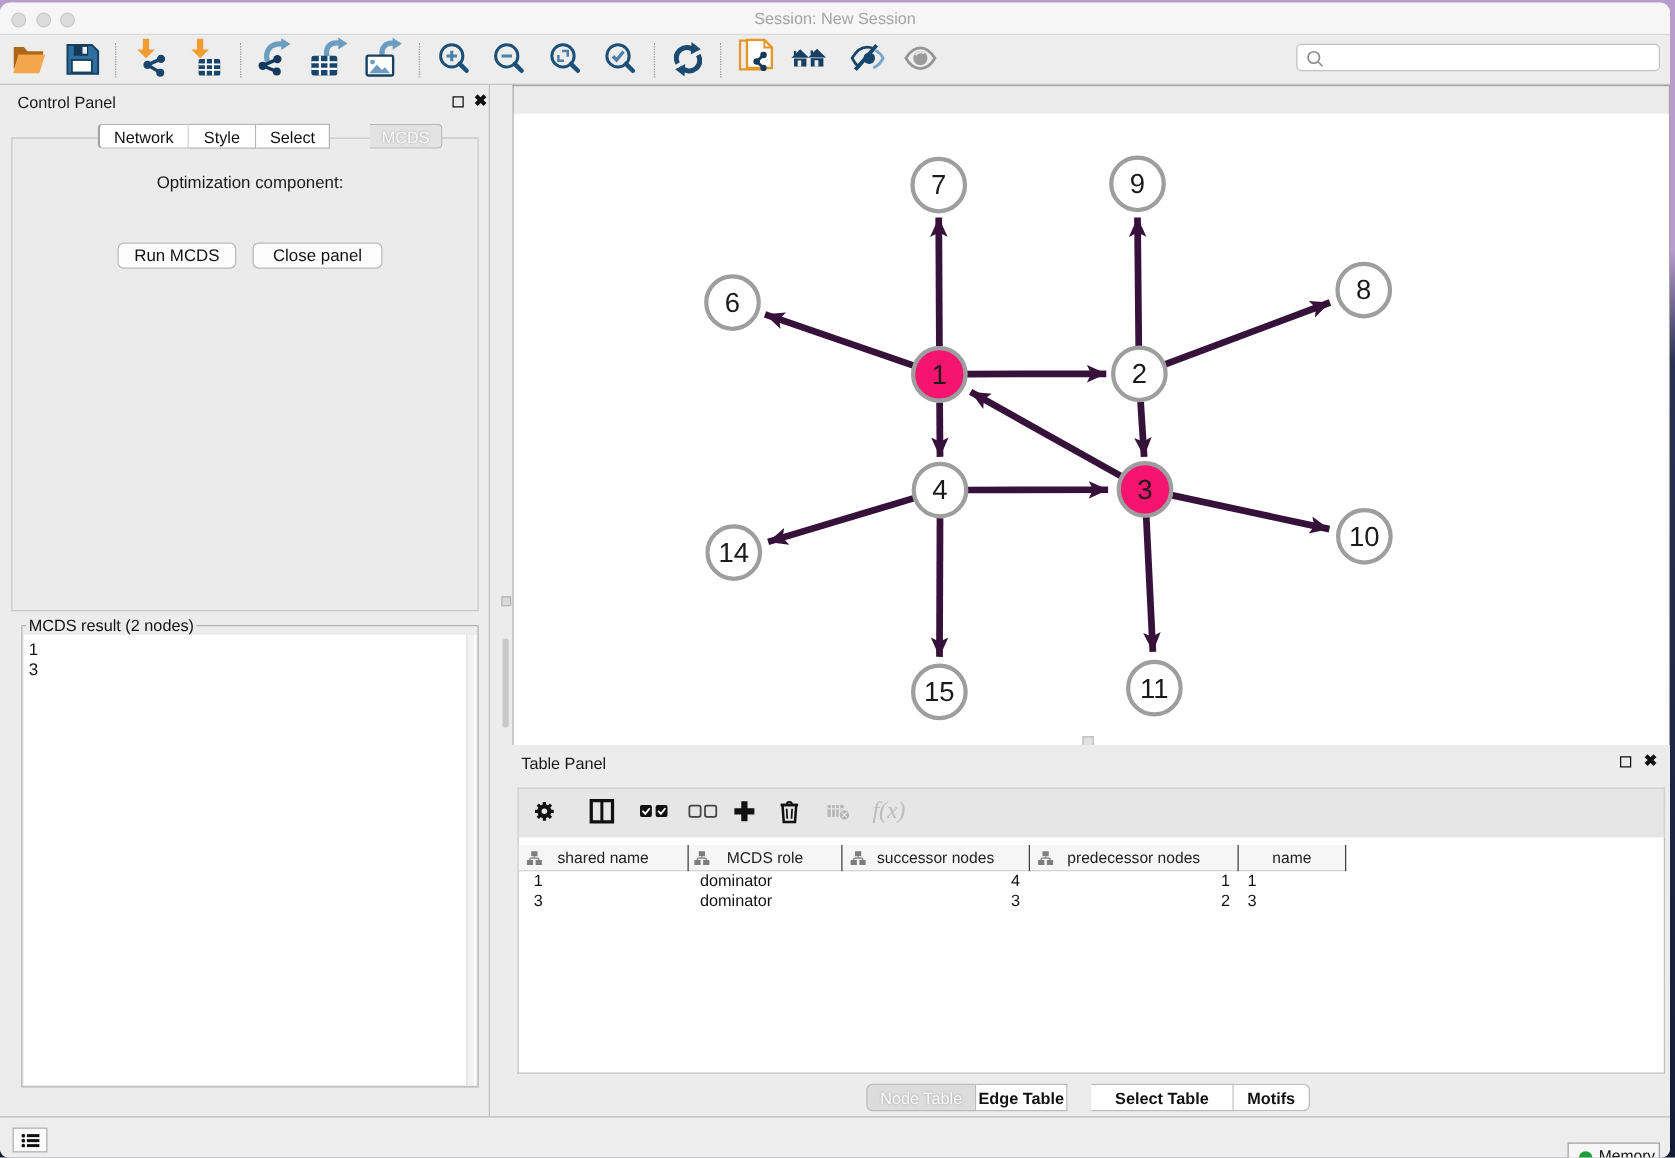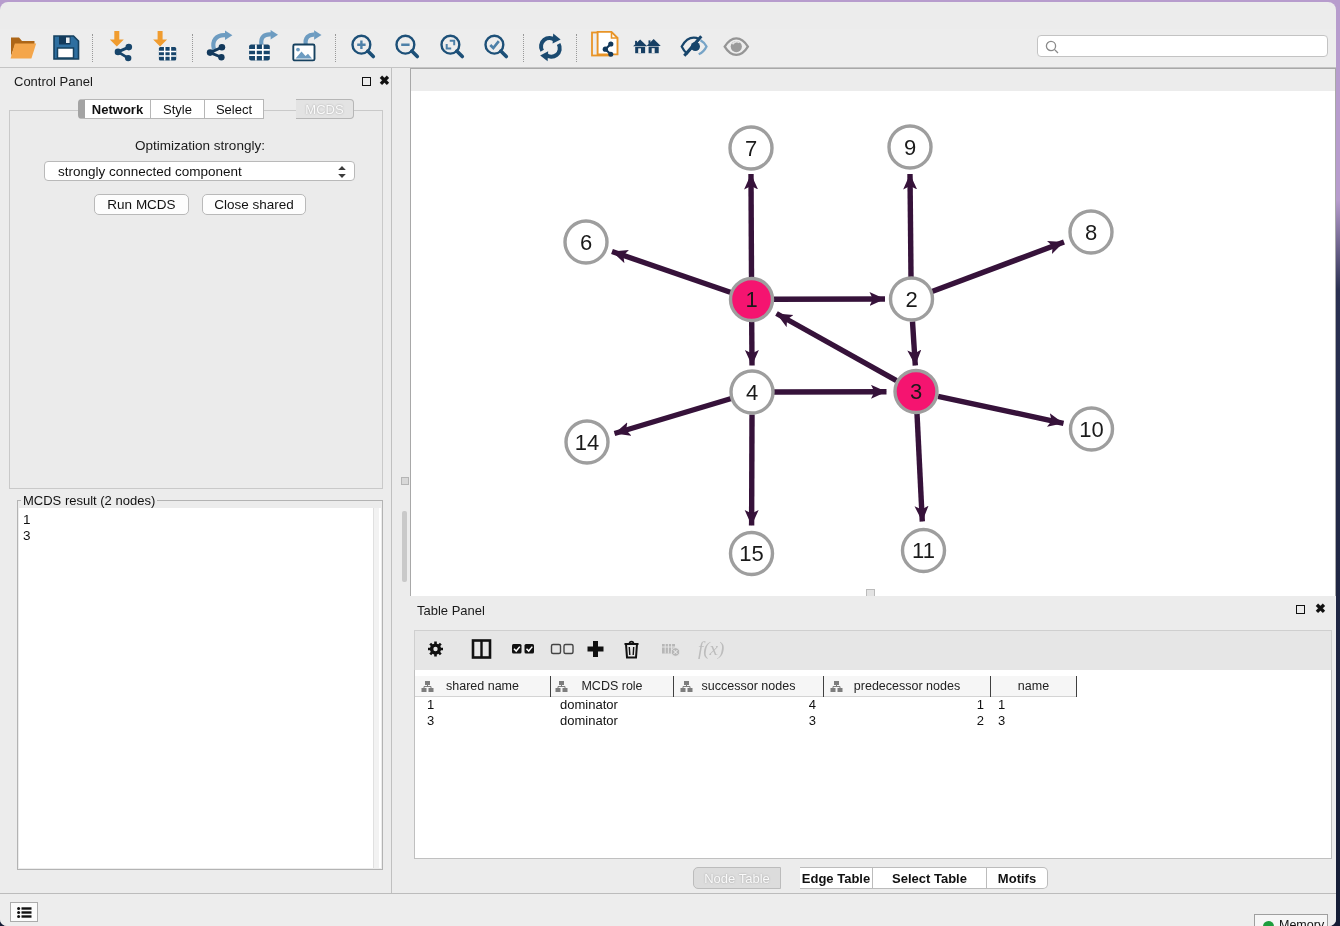--- a/index.html
+++ b/index.html
@@ -42,20 +42,26 @@
     font-size:12.5px; color:#222; text-align:center; line-height:19px; }
   .btab { position:absolute; top:0; height:22px; line-height:21px; text-align:center;
     background:#fff; border:1px solid #bcbcbc; border-left:none; font-size:13px; font-weight:600; color:#111; }
   
   #statusbar { position:absolute; left:0; top:891px; width:1336px; height:33px;
     background:#ededed; border-top:1px solid #bcbcbc; }
 </style>
 </head>
 <body>
 <div id="win">
+  <div id="titlebar">
+    <div class="tl" style="left:9px;"></div>
+    <div class="tl" style="left:28.5px;"></div>
+    <div class="tl" style="left:48px;"></div>
+    <div id="wtitle">Session: New Session</div>
+  </div>
   <div id="toolbar">
 
     <svg class="ticon" style="left:8px;" viewBox="0 0 30 30">
       <path d="M3,6.5 L11,6.5 L14,10 L26.5,10 L26.5,14 L7,14 L3,25 Z" fill="#ad6617"></path>
       <path d="M6.8,12.5 L28.2,12.5 L23.4,27.5 L2.6,27.5 Z" fill="#f4a64b"></path>
     </svg>
 
     <svg class="ticon" style="left:51px;" viewBox="0 0 30 30">
       <path d="M3,5 L22.5,5 L27.5,10 L27.5,28 L3,28 Z" fill="#2e6fa0" stroke="#16415f" stroke-width="1.6"></path>
       <path d="M8,5 L19.5,5 L19.5,13.5 L8,13.5 Z" fill="#123a5b"></path>
@@ -180,35 +186,28 @@
   <div id="lpanel">
     <div class="paneltitle" style="position:absolute;left:14px;top:6px;">Control Panel</div>
     <div class="wicon-sq" style="left:362px;top:9px;"></div>
     <div class="wicon-x" style="left:379px;top:7px;">✖</div>
 
     <div class="abs" style="left:9px;top:42px;width:69px;height:1px;background:#b9b9b9;"></div>
     <div class="abs" style="left:322px;top:42px;width:61px;height:1px;background:#b9b9b9;"></div>
 
     <div class="abs" style="left:9px;top:42px;width:374px;height:379px;border:1px solid #c9c9c9;background:#ebebeb;"></div>
 
-    <div class="tab" style="left:78px;width:73px;border-left:7px solid #a3a3a3;border-radius:4px 0 0 4px;top:31px;font-weight:bold;">Network</div>
+    <div class="tab" style="left:78px;width:73px;border-left:2px solid #a3a3a3;border-radius:4px 0 0 4px;top:31px;">Network</div>
     <div class="tab" style="left:151px;width:54px;top:31px;">Style</div>
     <div class="tab" style="left:205px;width:59px;top:31px;">Select</div>
     <div class="tab" style="left:264px;width:58px;background:#e3e3e3;color:#fafafa;text-shadow:0 0 2px #9f9f9f;border-radius:0 4px 4px 0;top:31px;margin-left:32px;">MCDS</div>
-    <div class="abs" style="left:0;top:70px;width:392px;font-size:13.5px;color:#1a1a1a;text-align:center;"><span style="position:relative;left:4px;">Optimization strongly:</span></div>
-
-    <div class="abs" style="left:44px;top:93px;width:311px;height:20px;background:#fff;border:1px solid #b9b9b9;border-radius:4px;">
-      <div style="position:absolute;left:13px;top:1px;font-size:13.5px;color:#111;line-height:18px;">strongly connected component</div>
-      <svg style="position:absolute;right:7px;top:3px;" width="10" height="14" viewBox="0 0 10 14">
-        <path d="M1.2,5 L5,1 L8.8,5 Z" fill="#3c3c3c"></path>
-        <path d="M1.2,9 L5,13 L8.8,9 Z" fill="#3c3c3c"></path>
-      </svg>
-    </div>
+    <div class="abs" style="left:0;top:70px;width:392px;font-size:13.5px;color:#1a1a1a;text-align:center;"><span style="position:relative;left:4px;">Optimization component:</span></div>
+
     <div class="btn" style="left:94px;top:126px;width:95px;height:21px;line-height:20px;">Run MCDS</div>
-    <div class="btn" style="left:202px;top:126px;width:104px;height:21px;line-height:20px;">Close shared</div>
+    <div class="btn" style="left:202px;top:126px;width:104px;height:21px;line-height:20px;">Close panel</div>
 
     <fieldset style="position:absolute;left:17px;top:425px;width:366px;height:377px;border:1px solid #b3b3b3;border-radius:0;">
       <legend style="font-size:13px;color:#111;margin-left:3px;padding:0 2px;">MCDS result (2 nodes)</legend>
       <div style="position:absolute;left:1px;top:0px;right:1px;bottom:1px;background:#fff;">
         <div style="position:absolute;left:4px;top:4px;font-size:13.5px;color:#111;line-height:16px;">1<br>3</div>
         <div style="position:absolute;right:2px;top:0;width:6px;height:100%;background:#f2f2f2;border-left:1px solid #e0e0e0;"></div>
       </div>
     </fieldset>
   </div>
 
@@ -366,21 +365,21 @@
     <div class="abs" style="left:350px;top:101px;width:56px;text-align:right;font-size:13px;color:#111;">4</div>
     <div class="abs" style="left:518px;top:101px;width:56px;text-align:right;font-size:13px;color:#111;">1</div>
     <div class="abs" style="left:588px;top:101px;font-size:13px;color:#111;">1</div>
     <div class="abs" style="left:17px;top:117px;font-size:13px;color:#111;">3</div>
     <div class="abs" style="left:150px;top:117px;font-size:13px;color:#111;">dominator</div>
     <div class="abs" style="left:350px;top:117px;width:56px;text-align:right;font-size:13px;color:#111;">3</div>
     <div class="abs" style="left:518px;top:117px;width:56px;text-align:right;font-size:13px;color:#111;">2</div>
     <div class="abs" style="left:588px;top:117px;font-size:13px;color:#111;">3</div>
 
     <div class="btab" style="left:283px;width:88px;top:271px;border-left:1px solid #bcbcbc;border-radius:5px 0 0 5px;background:#dcdcdc;color:#fafafa;text-shadow:0 0 2px #9f9f9f;font-weight:400;">Node Table</div>
-    <div class="btab" style="left:390px;width:73px;top:271px;">Edge Table</div>
+    <div class="btab" style="left:371px;width:73px;top:271px;">Edge Table</div>
     <div class="btab" style="left:463px;width:114px;top:271px;">Select Table</div>
     <div class="btab" style="left:577px;width:61px;top:271px;border-radius:0 5px 5px 0;">Motifs</div>
   </div>
   <div id="statusbar">
     <div class="abs" style="left:10px;top:8px;width:28px;height:20px;background:#fbfbfb;border:1px solid #ababab;">
       <svg style="position:absolute;left:6px;top:4px;" width="15" height="11" viewBox="0 0 15 11">
         <g fill="#111">
             <circle cx="1.6" cy="1.5" r="1.5"></circle>
             <circle cx="1.6" cy="5.5" r="1.5"></circle>
             <circle cx="1.6" cy="9.5" r="1.5"></circle>

